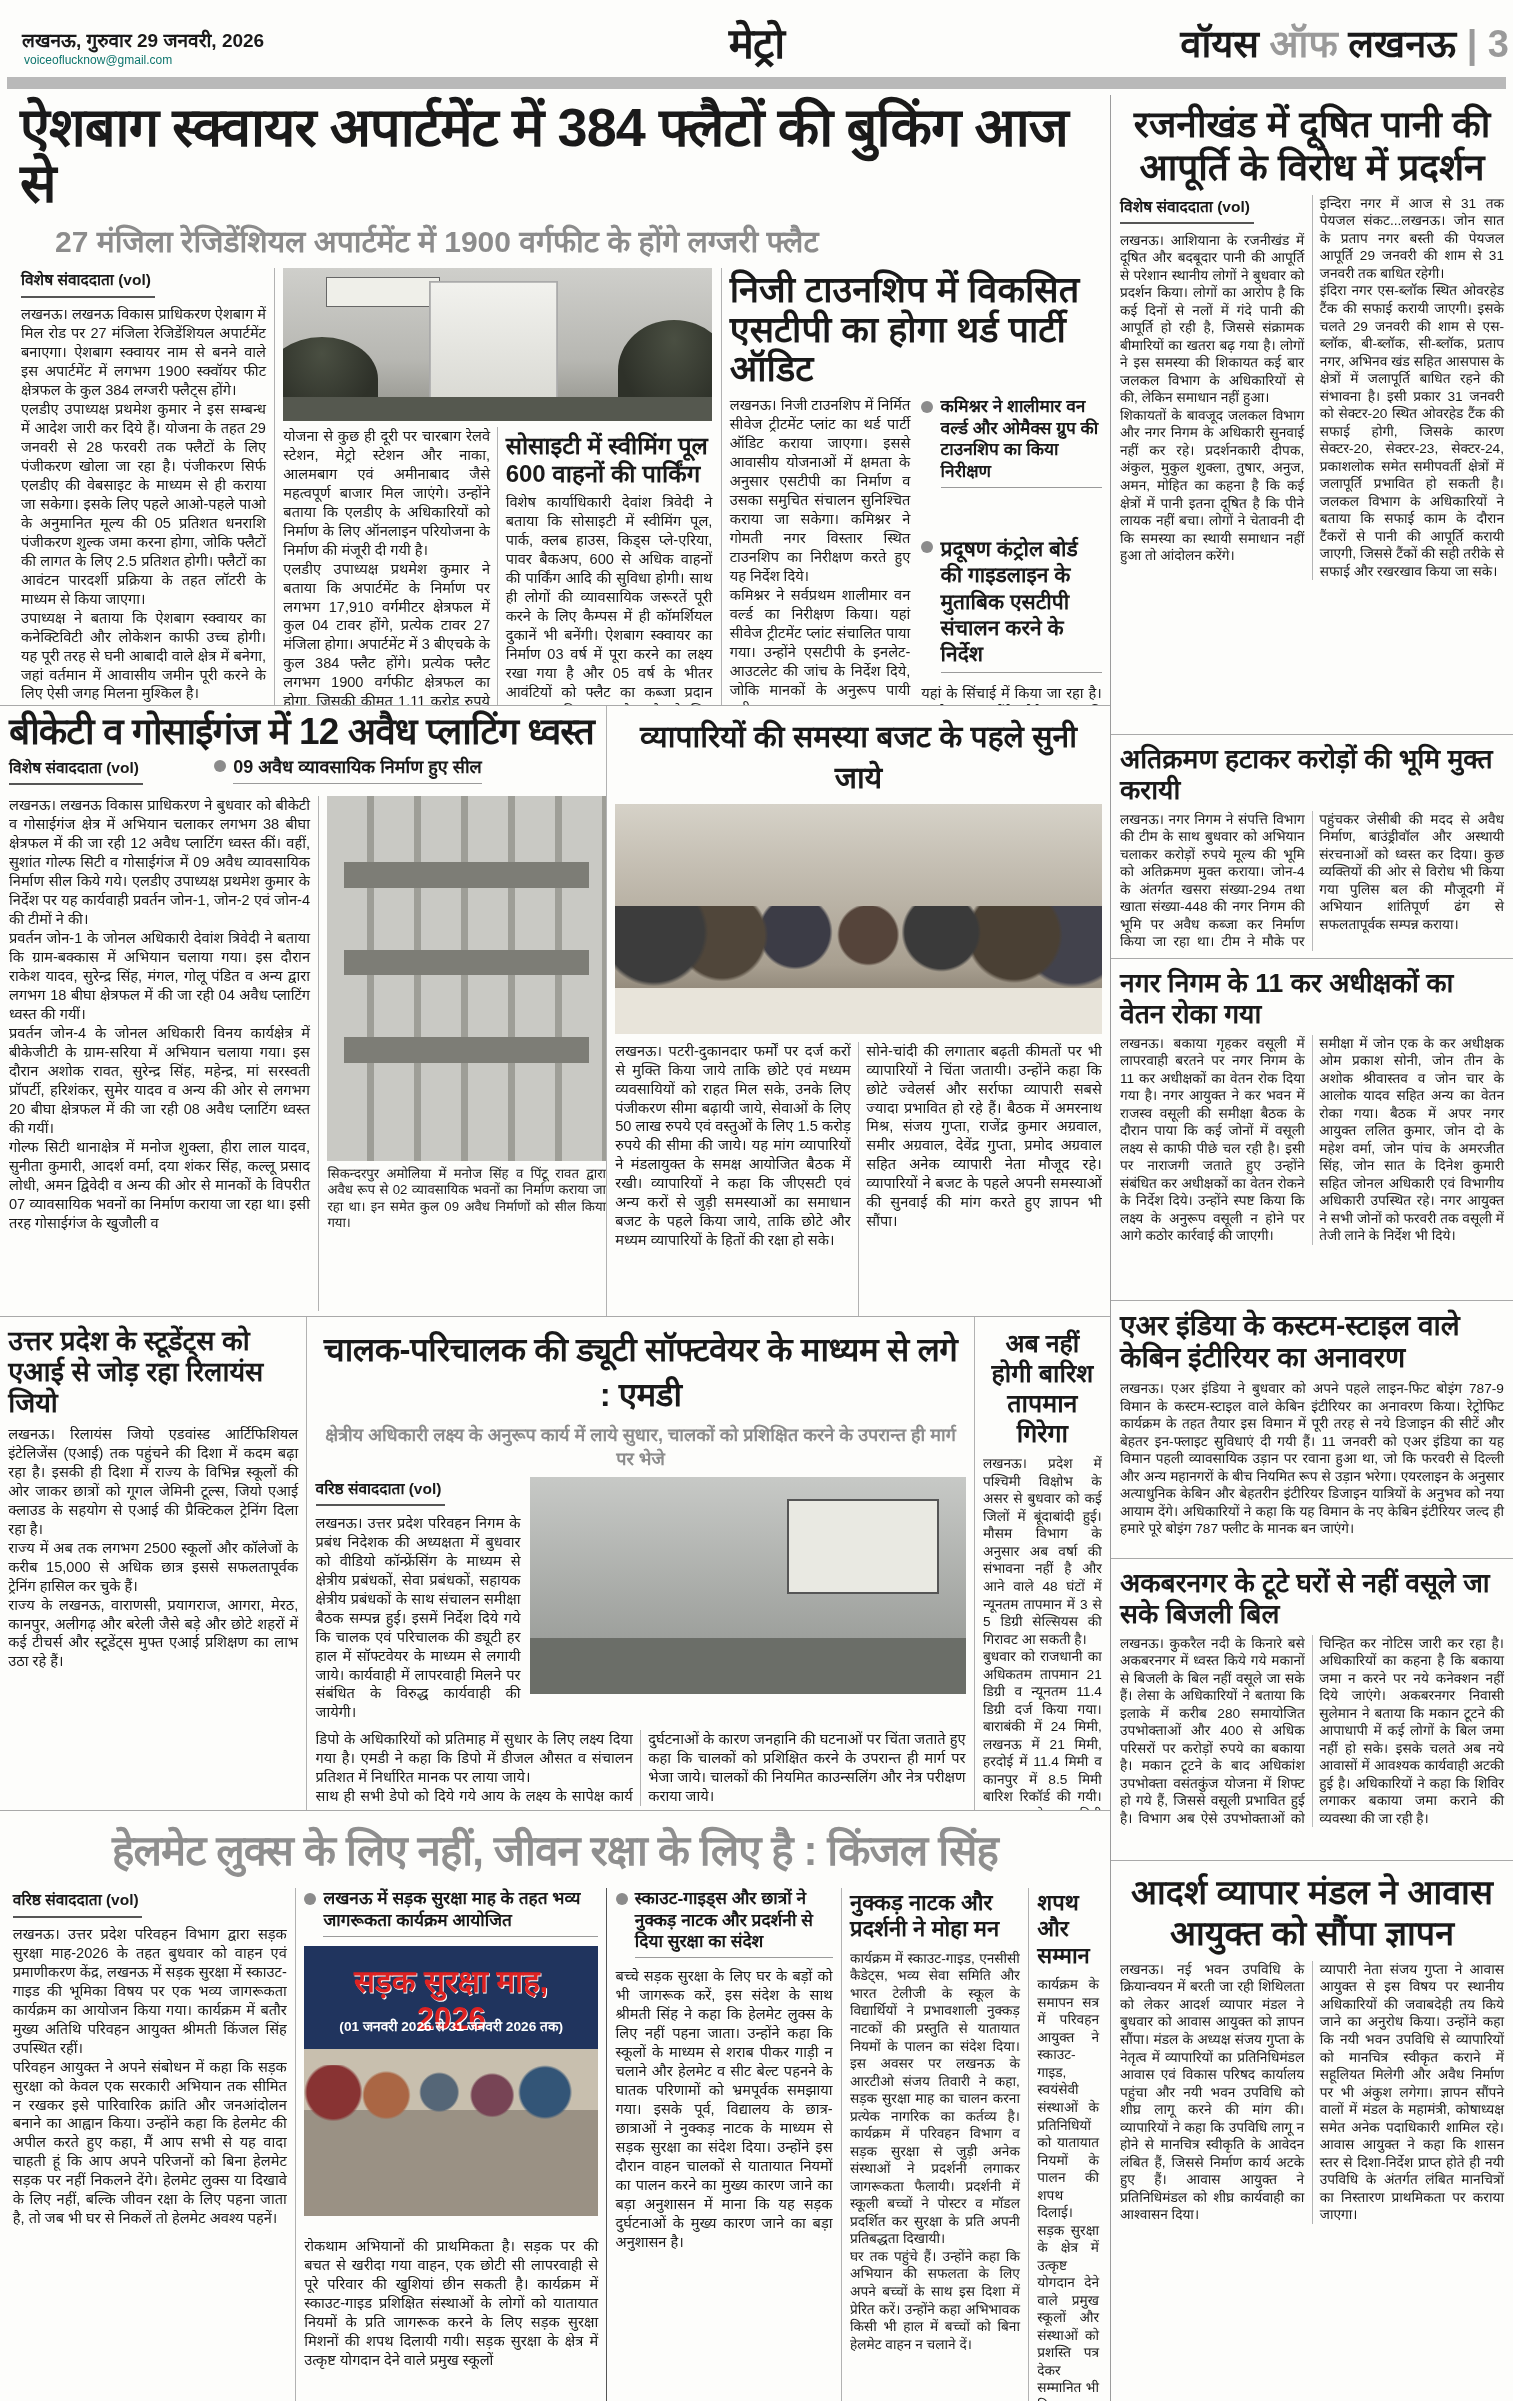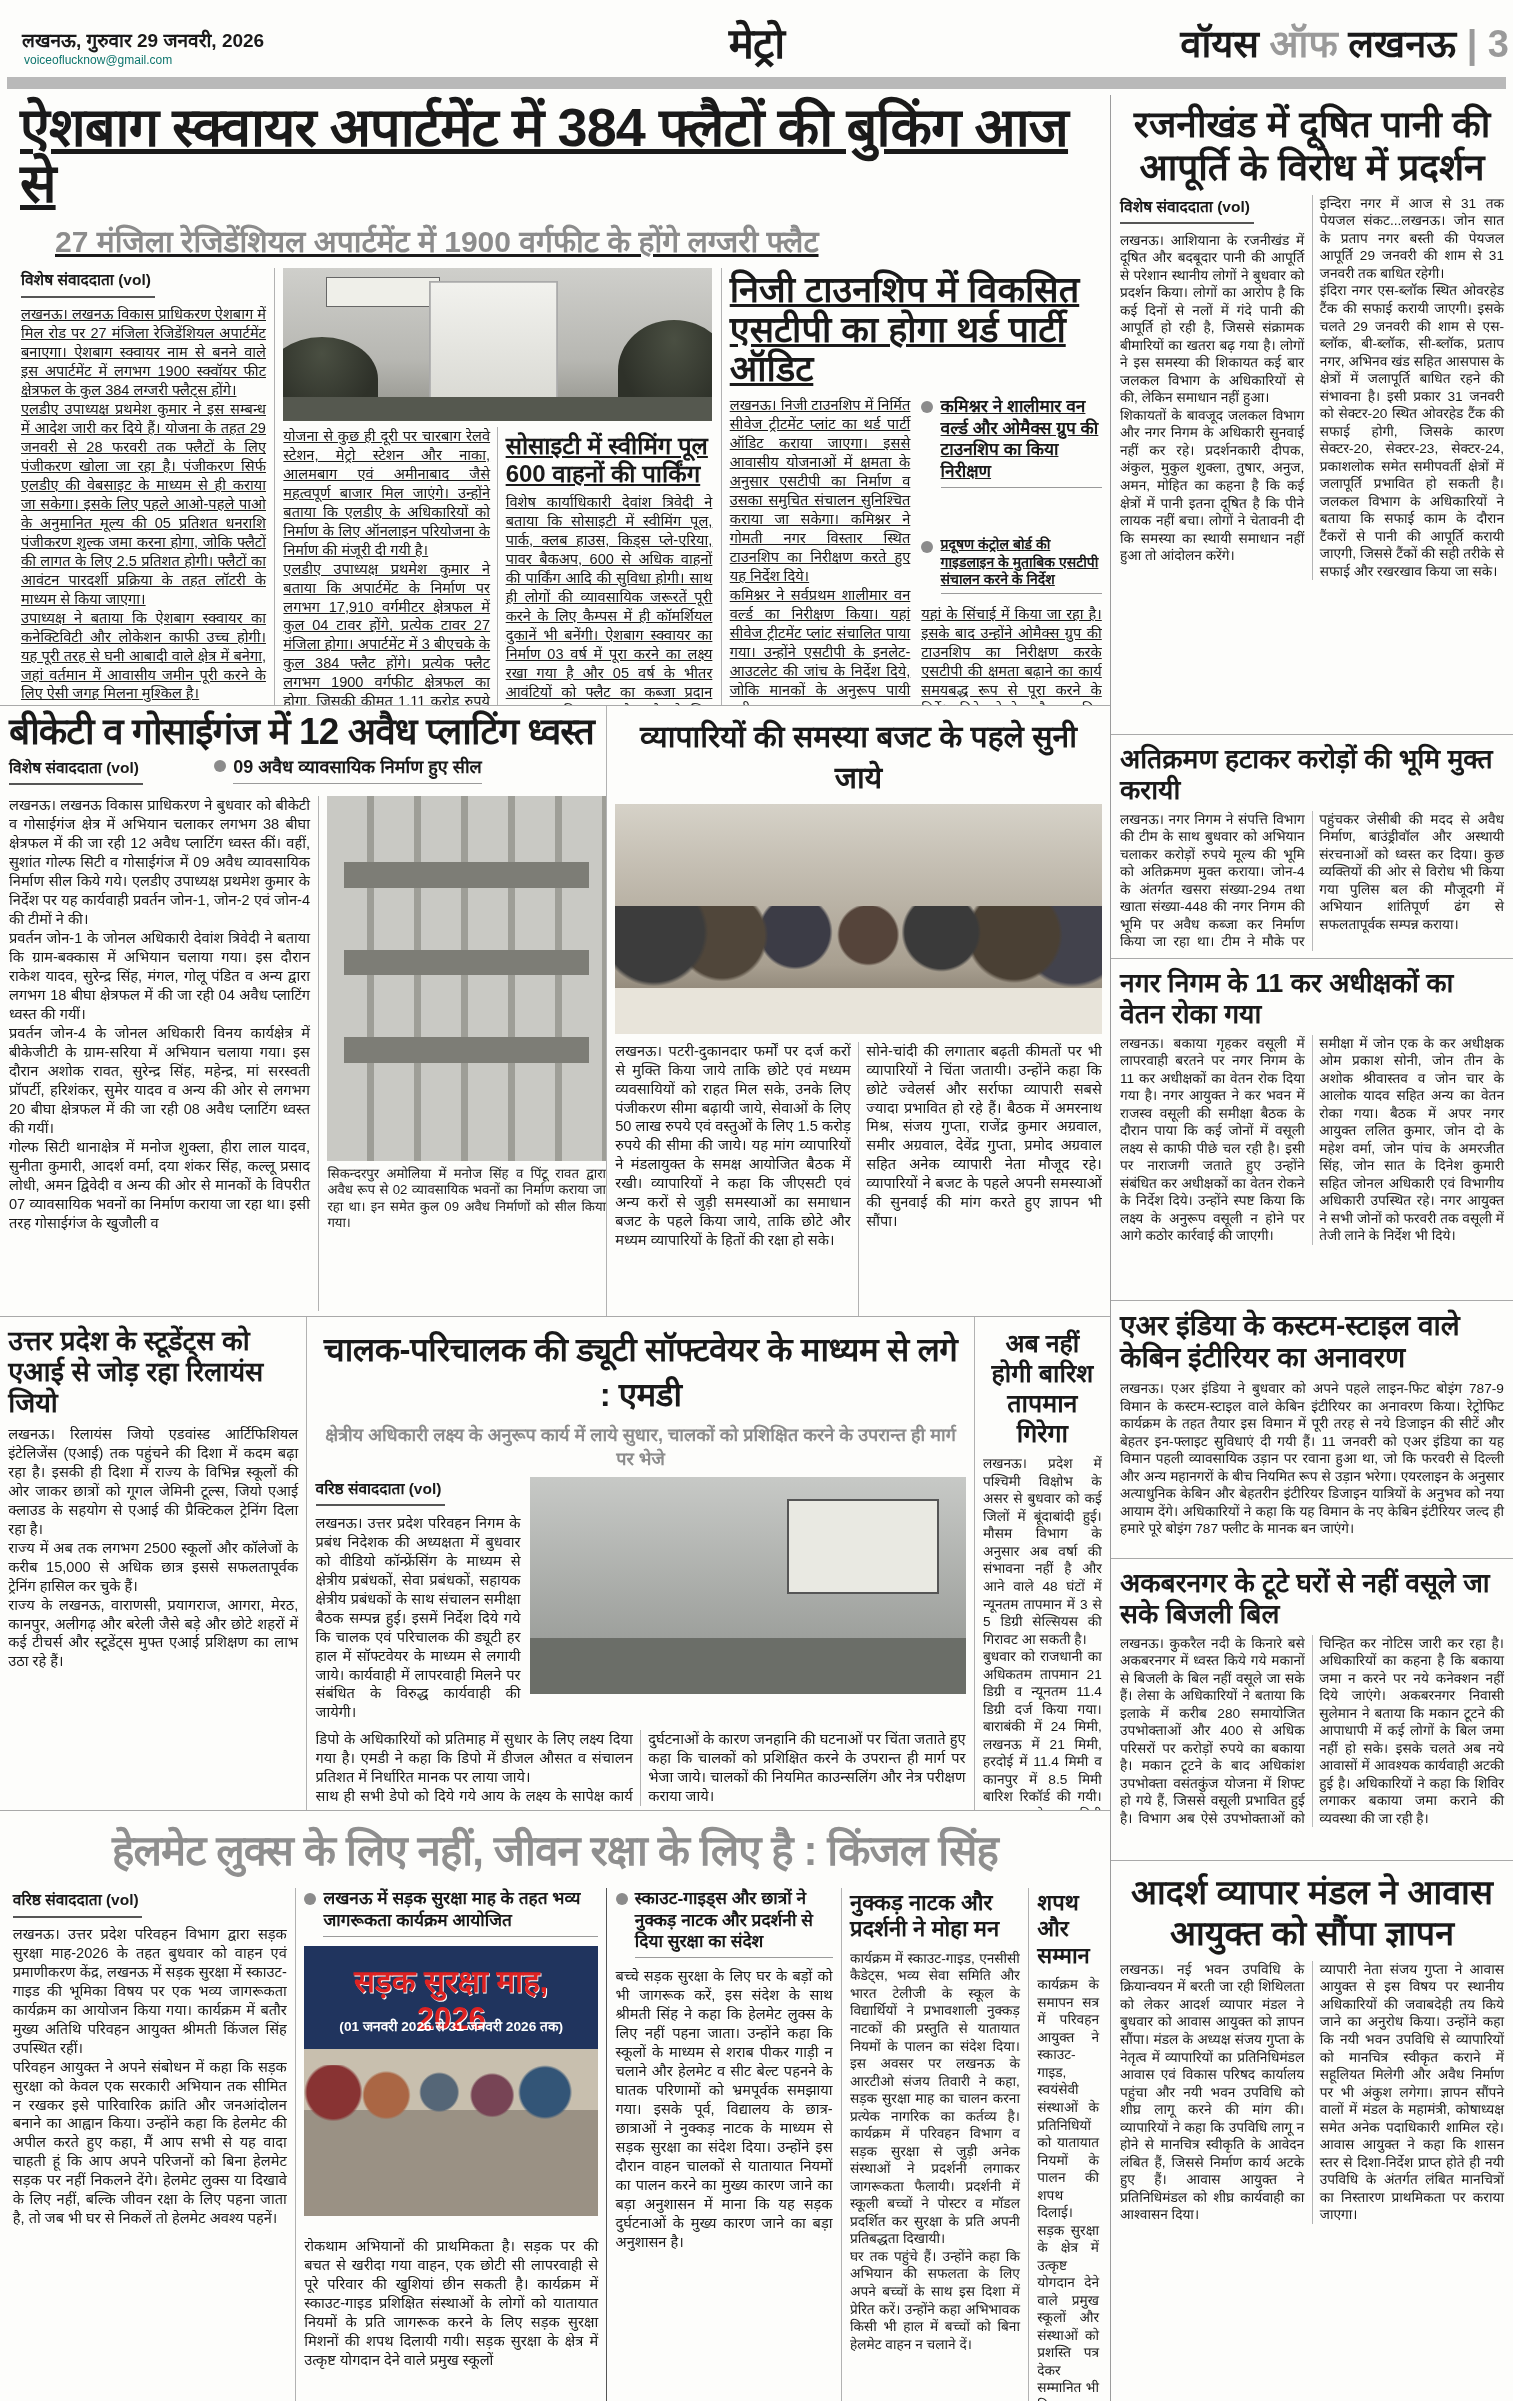--- a/index.html
+++ b/index.html
@@ -25,21 +25,21 @@
   .byline{font-size:15.5px;font-weight:bold;display:inline-block;border-bottom:2.7px solid #555;padding:0 3.7px 5.5px 0;margin-bottom:7.3px;white-space:nowrap;}
   .col{padding:0 8.2px;overflow:hidden;}
   .vr{border-left:0.9px solid #b2b2b2;}
   .bullet{display:flex;gap:7.3px;font-weight:bold;line-height:1.25;}
   .bullet .dot{width:12px;height:12px;border-radius:50%;background:#8b8b8b;flex:0 0 12px;margin-top:4.6px;}
   .bullet .bt{border-bottom:1.8px solid #9a9a9a;padding-bottom:4.6px;}
   h1,h2,h3{margin:0;font-weight:800;}
   .photo{position:relative;overflow:hidden;}
   .cap{font-size:13.2px;line-height:1.25;text-align:justify;white-space:pre-line;margin-top:4.6px;}
   
-  #s1{height:610px;display:flex;flex-direction:column;text-decoration:underline;}
+  #s1{height:610px;display:flex;flex-direction:column;}
   .h-main{font-size:54px;line-height:1.04;letter-spacing:-0.9px;padding:3.7px 9px 0 20px;}
   .h-sub{font-size:30px;color:#8c8c8c;font-weight:800;padding:9px 0 7.3px 55px;}
   #s1-content{flex:1;display:flex;padding-left:12.8px;}
   .c-w1{width:245px;}
   .c-w2{width:429px;}
   .c-w3{flex:1;}
   .sub-head{font-size:24px;line-height:1.15;font-weight:800;margin:5.5px 0 5.5px 0;}
   .h-niji{font-size:36px;line-height:1.1;padding:1.8px 0 7.3px 0;}
   
   #s2{height:610px;display:flex;}
@@ -133,21 +133,21 @@
           <div class="col c-w3 vr">
             <h2 class="h-niji">निजी टाउनशिप में विकसित एसटीपी का होगा थर्ड पार्टी ऑडिट</h2>
             <div style="display:flex;gap:11px;">
               <div style="width:50%;" class="txt">लखनऊ। निजी टाउनशिप में निर्मित सीवेज ट्रीटमेंट प्लांट का थर्ड पार्टी ऑडिट कराया जाएगा। इससे आवासीय योजनाओं में क्षमता के अनुसार एसटीपी का निर्माण व उसका समुचित संचालन सुनिश्चित कराया जा सकेगा। कमिश्नर ने गोमती नगर विस्तार स्थित टाउनशिप का निरीक्षण करते हुए यह निर्देश दिये।
 कमिश्नर ने सर्वप्रथम शालीमार वन वर्ल्ड का निरीक्षण किया। यहां सीवेज ट्रीटमेंट प्लांट संचालित पाया गया। उन्होंने एसटीपी के इनलेट-आउटलेट की जांच के निर्देश दिये, जोकि मानकों के अनुरूप पायी गयी।</div>
               <div style="width:50%;">
                 <div class="bullet" style="font-size:17.3px;margin-bottom:11px;">
                     <span class="dot"></span>
                     <span class="bt">कमिश्नर ने शालीमार वन वर्ल्ड और ओमैक्स ग्रुप की टाउनशिप का किया निरीक्षण</span>
                   </div>
-                <div class="bullet" style="font-size:14px;margin-bottom:11px;margin-top:48px;">
+                <div class="bullet" style="font-size:21px;margin-bottom:11px;margin-top:48px;">
                     <span class="dot"></span>
                     <span class="bt">प्रदूषण कंट्रोल बोर्ड की गाइडलाइन के मुताबिक एसटीपी संचालन करने के निर्देश</span>
                   </div>
                 <div class="txt">यहां के सिंचाई में किया जा रहा है। इसके बाद उन्होंने ओमैक्स ग्रुप की टाउनशिप का निरीक्षण करके एसटीपी की क्षमता बढ़ाने का कार्य समयबद्ध रूप से पूरा करने के निर्देश दिये। के.के. गौतम सहित अन्य अधिकारी व नगर निगम के अधिकारी उपस्थित रहे।
 समीक्षा में पाया गया कि सोसाइटी से निकलने वाले शोधित जल का उपयोग सोसाइटी में निर्मित पार्कों व ग्रीन एरिया की सिंचाई में किया जा रहा है।</div>
               </div>
             </div>
           </div>
         </div>
       </div>

